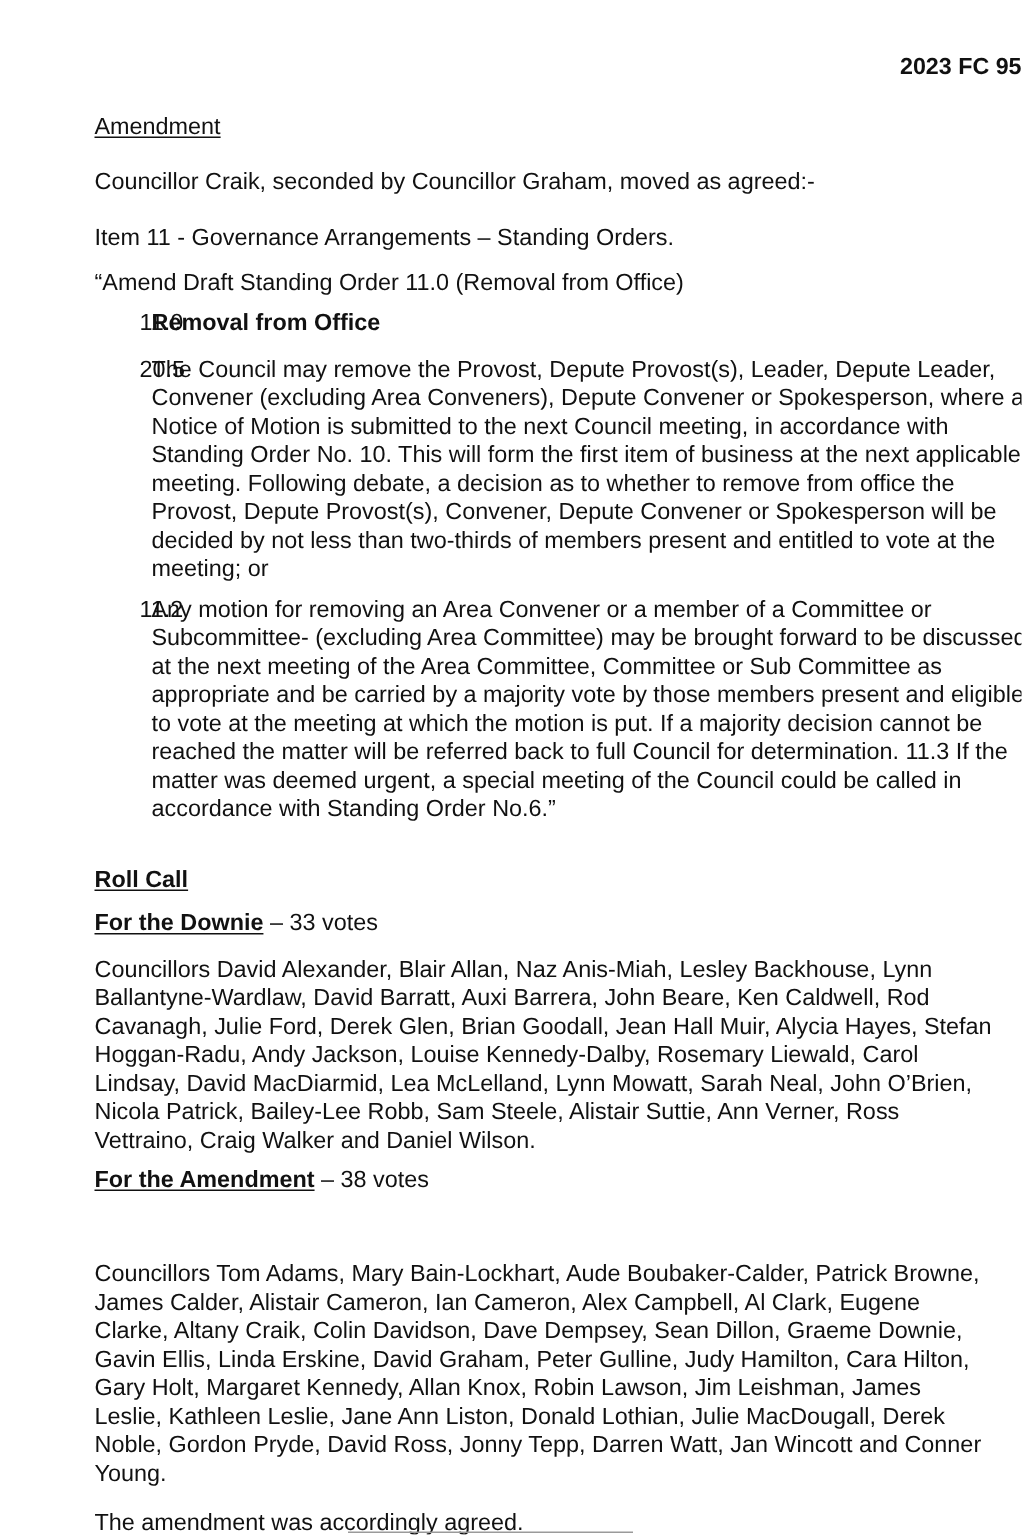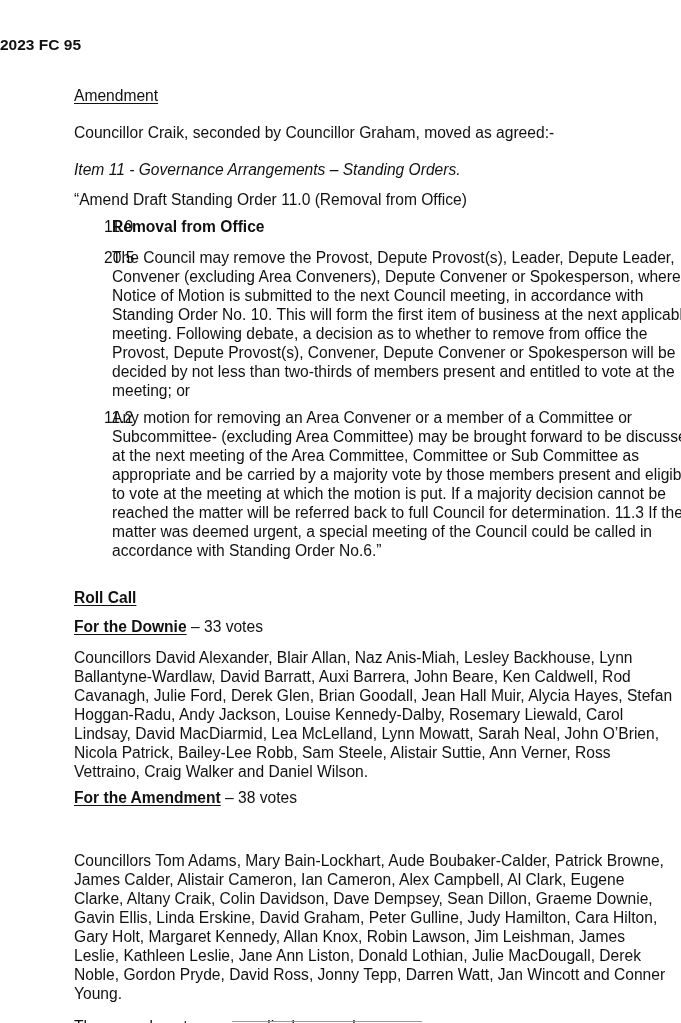--- a/index.html
+++ b/index.html
@@ -6,41 +6,41 @@
     body {
       width: 681px; height: 1023px; overflow: hidden; position: relative;
       font-family: "Liberation Sans", sans-serif;
       color: #111111;
       font-size: 15.6px;
       line-height: 19px;
     }
     .page { position: absolute; left: 58px; top: 0; width: 616px; }
     .ref {
       position: absolute; top: 35px; left: 0; width: 681px;
-      text-align: left; font-weight: bold; font-size: 15.5px;
+      text-align: right; font-weight: bold; font-size: 15.5px;
     }
-    .p { position: absolute; left: 0; margin: 16px; white-space: normal; }
+    .p { position: absolute; left: 0; margin: 5px; white-space: normal; }
     .u { text-decoration: underline; text-underline-offset: 2px; }
     .b { font-weight: bold; }
     .num { position: absolute; left: 0; margin-left: 30px; }
     .clause-body { position: absolute; left: 38px; width: 590px; }
     .names { width: 600px; }
     .footer-line {
       position: absolute; left: 232px; top: 1021px; width: 190px; height: 1px; background: #9a9a9a;
     }
   </style>
 </head>
 <body>
 
 <div class="ref">2023 FC 95</div>
 
 <div class="page">
   <p class="p u" style="top:70px;">Amendment</p>
   <p class="p" style="top:107px;">Councillor Craik, seconded by Councillor Graham, moved as agreed:-</p>
-  <p class="p" style="top:144px;font-style:italic;">Item 11 - Governance Arrangements – Standing Orders.</p>
+  <p class="p" style="top:144px;">Item 11 - Governance Arrangements – Standing Orders.</p>
   <p class="p" style="top:174px;text-align:center;">“Amend Draft Standing Order 11.0 (Removal from Office)</p>
 
   <div class="p" style="top:201px; width:620px;">
     <span class="num">11.0</span>
     <span class="clause-body b">Removal from Office</span>
   </div>
 
   <div class="p" style="top:232px; width:620px;">
     <span class="num">20.5</span>
     <span class="clause-body">The Council may remove the Provost, Depute Provost(s), Leader, Depute Leader, Convener (excluding Area Conveners), Depute Convener or Spokesperson, where a Notice of Motion is submitted to the next Council meeting, in accordance with Standing Order No. 10. This will form the first item of business at the next applicable meeting. Following debate, a decision as to whether to remove from office the Provost, Depute Provost(s), Convener, Depute Convener or Spokesperson will be decided by not less than two-thirds of members present and entitled to vote at the meeting; or</span>

